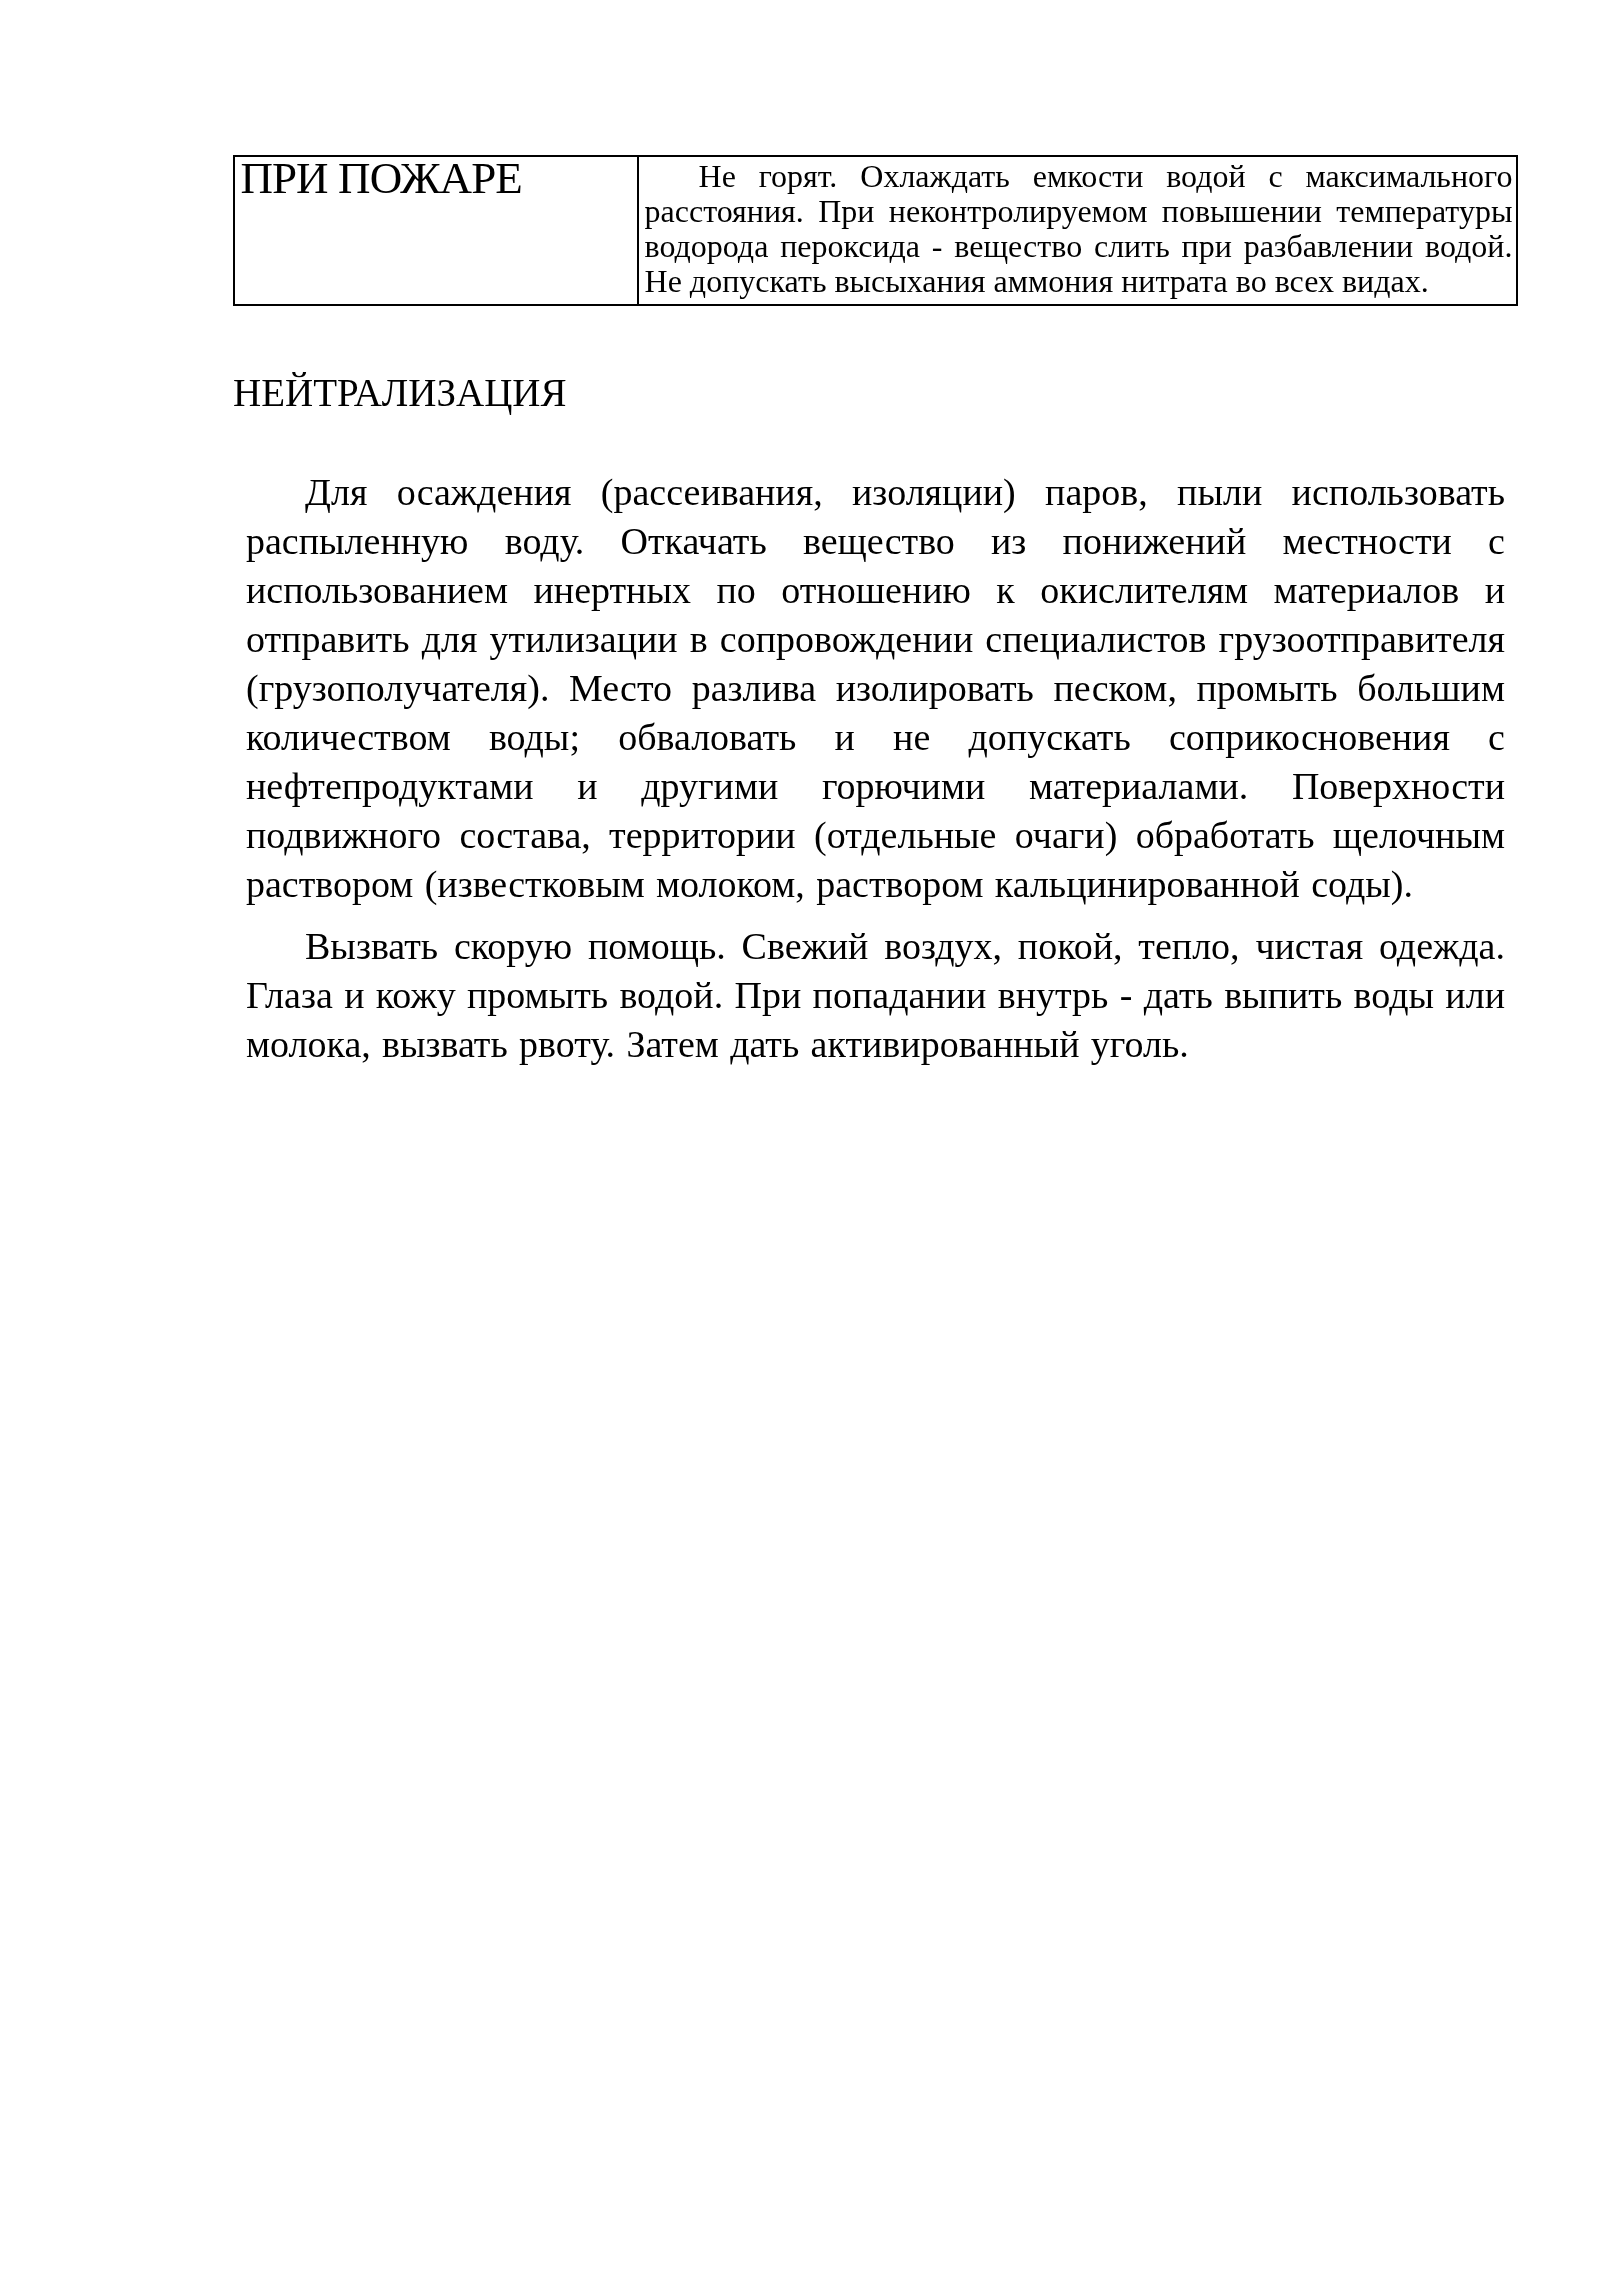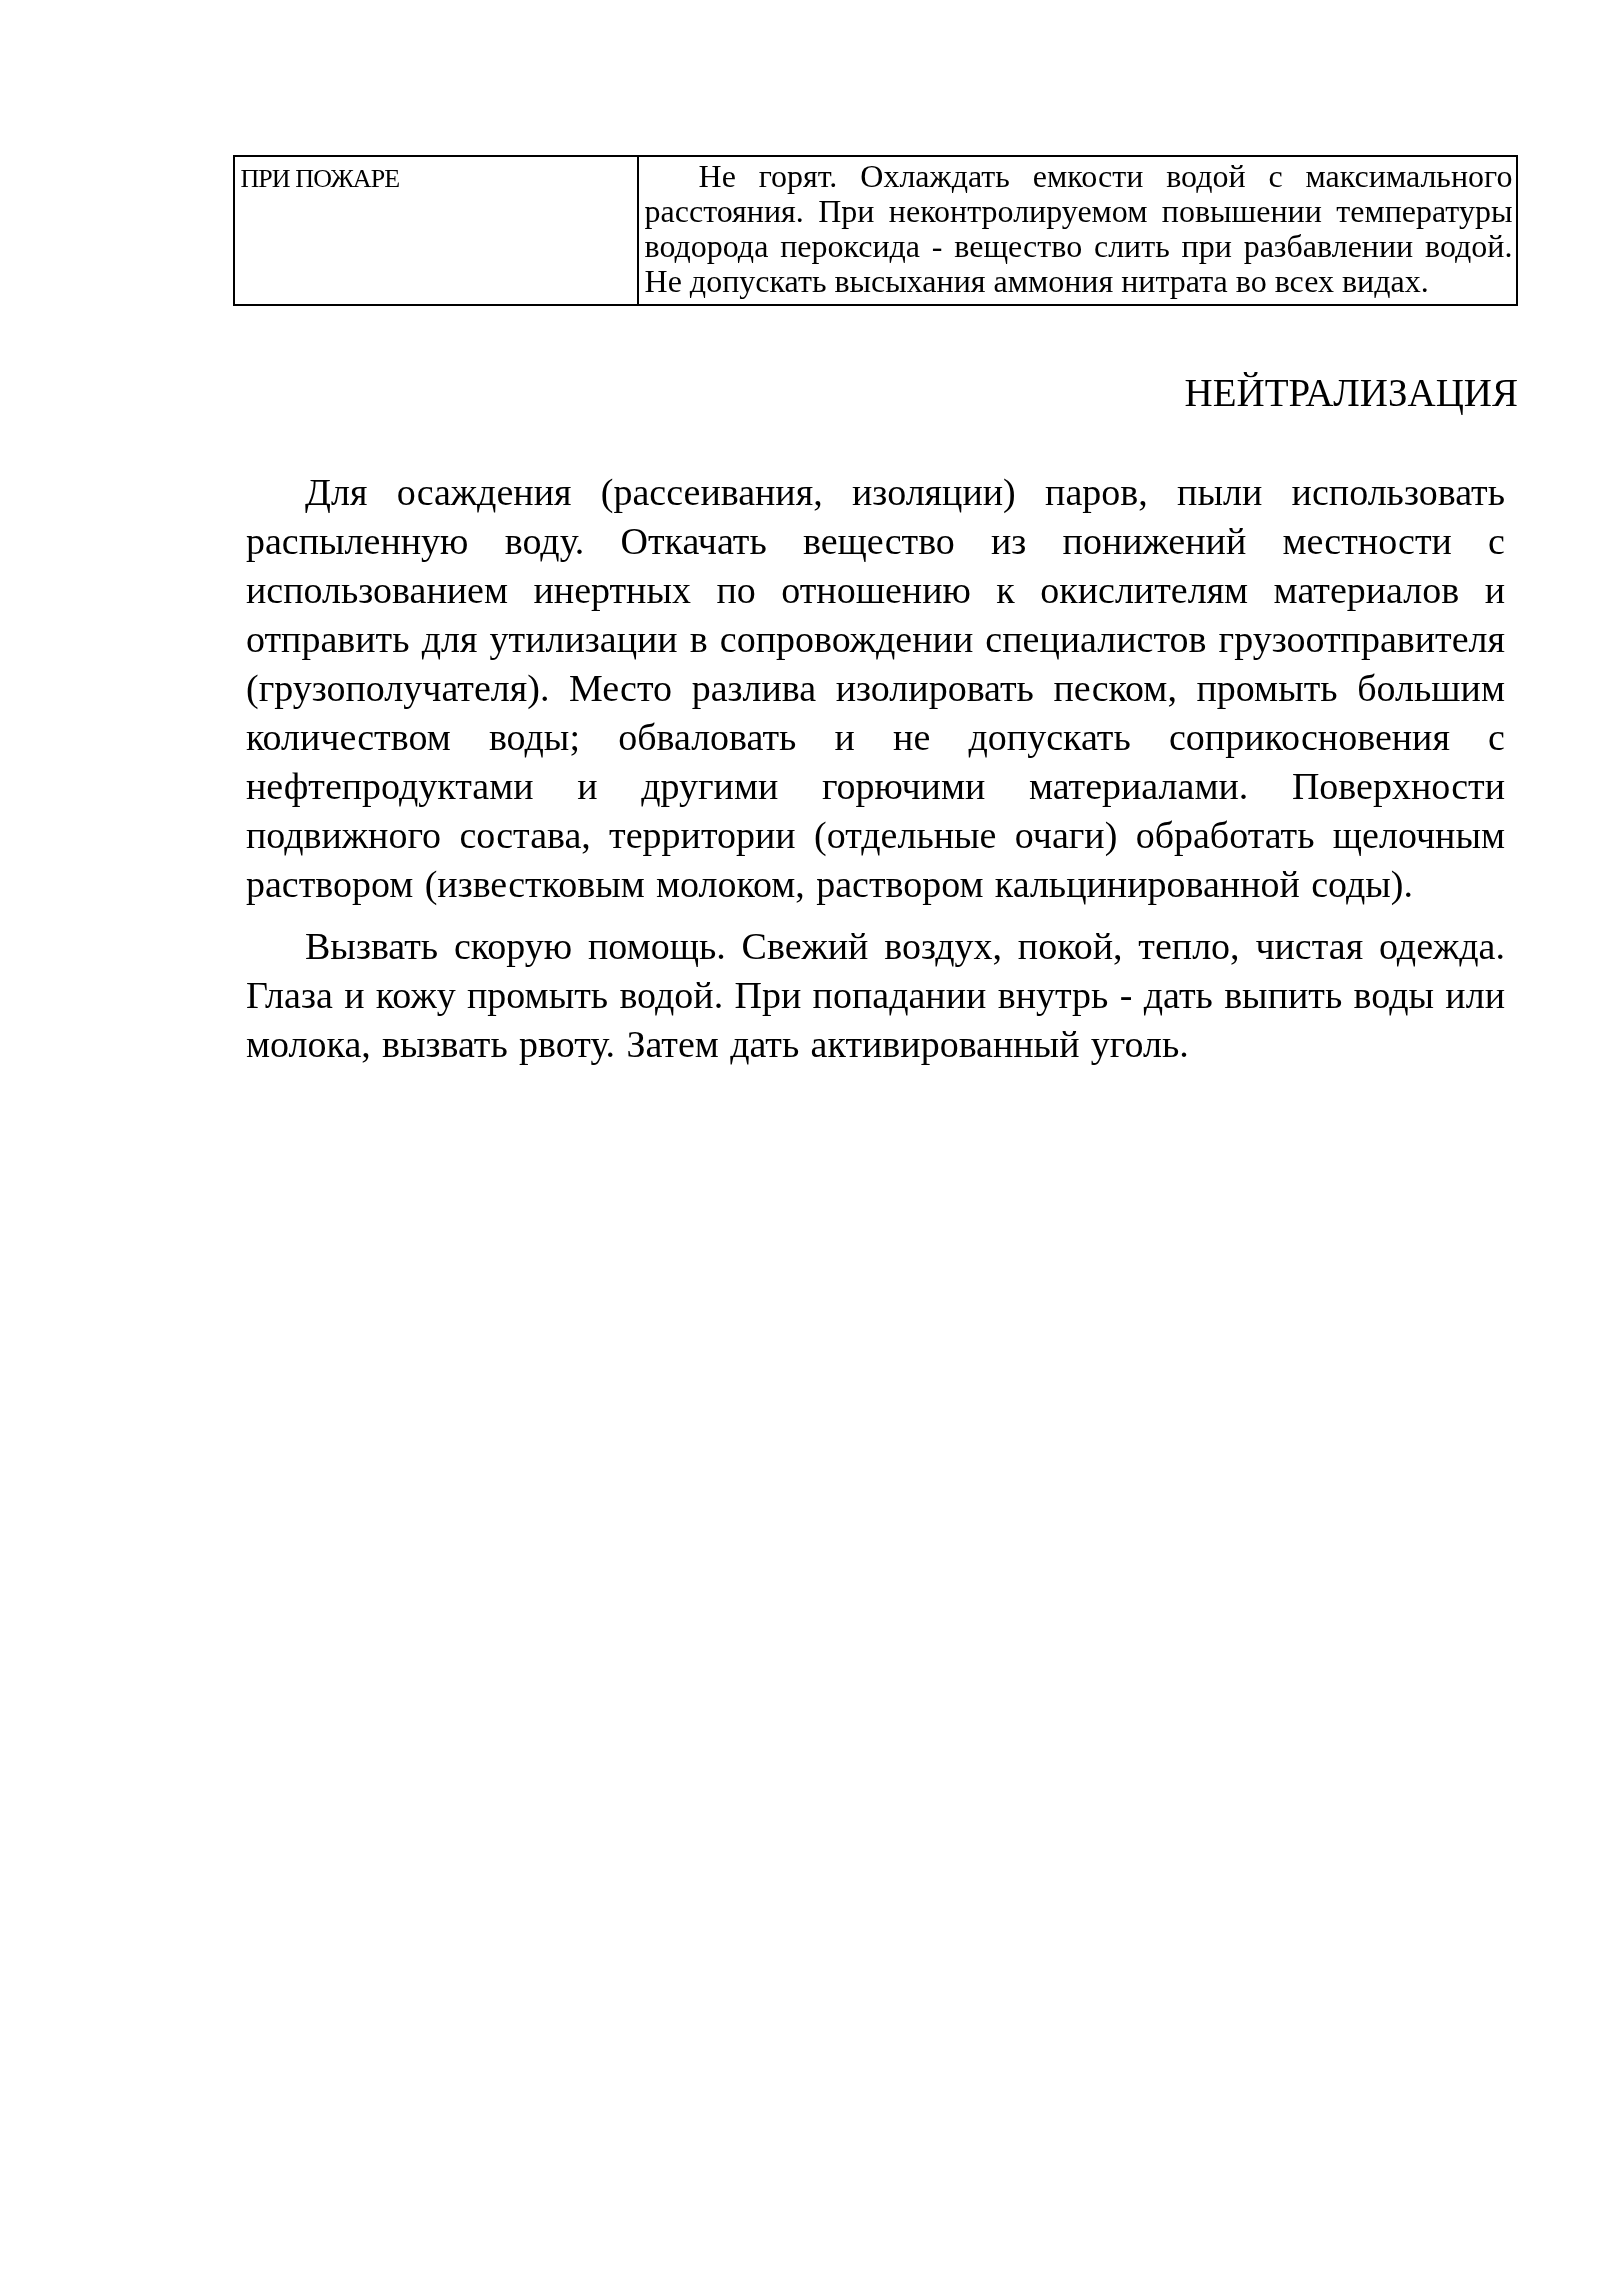--- a/index.html
+++ b/index.html
@@ -26,37 +26,37 @@
     border-collapse: collapse;
     table-layout: fixed;
   }
   table.info-table td {
     border: 2.7px solid #000000;
     vertical-align: top;
     box-sizing: border-box;
   }
   td.label-cell {
     width: 31.5%;
-    font-size: 26px;
+    font-size: 45px;
     line-height: 39px;
     padding: 1.8px 7.2px 1.8px 5.4px;
     letter-spacing: -0.9px;
   }
   td.content-cell {
     font-size: 32px;
     line-height: 35px;
     text-align: justify;
     text-indent: 54px;
     padding: 1.8px 3.6px 5.4px 5.4px;
   }
   h2.section-heading {
     font-size: 39px;
     line-height: 47px;
     font-weight: normal;
-    text-align: right;
+    text-align: left;
     margin: 63px 0 52px 0;
     letter-spacing: 0px;
   }
   p.body-paragraph {
     font-size: 38px;
     line-height: 49px;
     text-align: justify;
     text-indent: 59px;
     margin: 13px;
     word-spacing: 1.8px;

